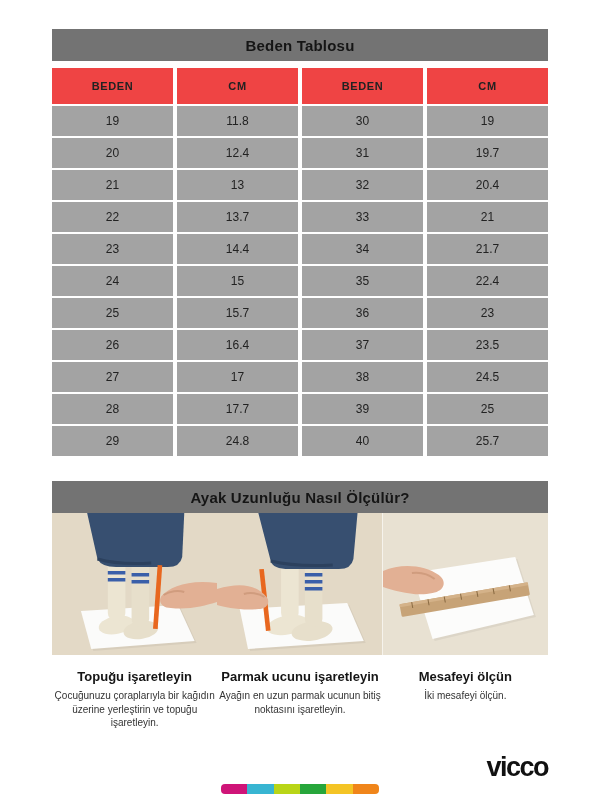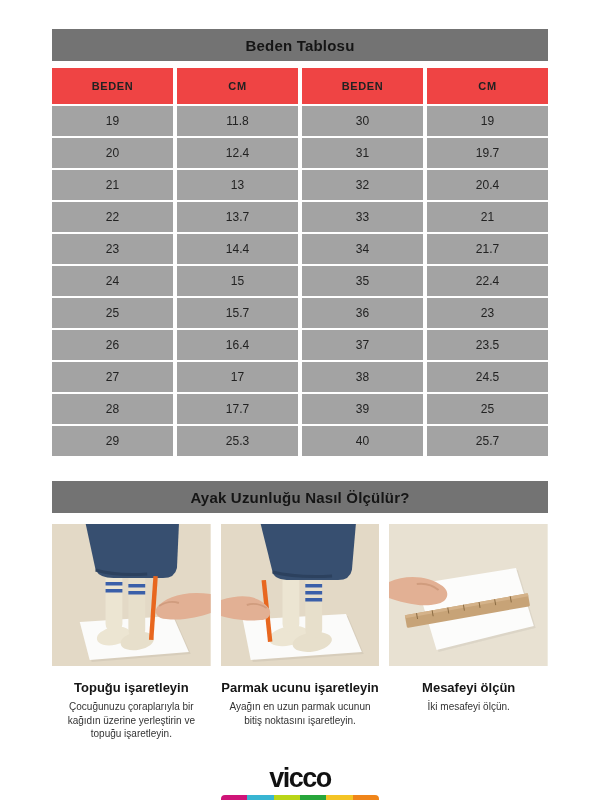--- a/index.html
+++ b/index.html
@@ -27,36 +27,37 @@
     font-size:11px; font-weight:600; letter-spacing:.6px; color:#222;
   }
   .size-table .cell {
     height:30px; background:#a3a3a3;
     display:flex; align-items:center; justify-content:center;
     font-size:12px; color:#222;
   }
 
   .measure-band { margin-top:25px; }
 
-  .steps { display:flex; gap:10px; margin-top:11px; }
+  .steps { display:flex; gap:0; }
   .step { flex:1; min-width:0; }
   .step-photo { width:100%; height:142px; display:block; }
   .step-title {
     margin-top:14px; text-align:center;
     font-weight:bold; font-size:13px; color:#151515;
   }
   .step-desc {
     margin-top:5px; text-align:center;
     font-size:10px; line-height:1.35; color:#333;
   }
 
   .footer { margin-top:24px; text-align:center; }
   .brand-word {
     font-size:27px; font-weight:800; letter-spacing:-1.5px; color:#111;
     line-height:1;
+    text-align:right;
   }
   .brand-bar {
     width:158px; height:10px; margin:3px auto 0;
     display:flex; border-radius:4px; overflow:hidden;
   }
   .brand-bar span { flex:1; height:100%; }
 </style>
 </head>
 <body>
 
@@ -114,21 +115,21 @@
     <div class="cell">17</div>
     <div class="cell">38</div>
     <div class="cell">24.5</div>
 
     <div class="cell">28</div>
     <div class="cell">17.7</div>
     <div class="cell">39</div>
     <div class="cell">25</div>
 
     <div class="cell">29</div>
-    <div class="cell">25.3</div>
+    <div class="cell">24.8</div>
     <div class="cell">40</div>
     <div class="cell">25.7</div>
   </div>
 
   <div class="band measure-band">Ayak Uzunluğu Nasıl Ölçülür?</div>
 
   <div class="steps">
 
     <div class="step">
       <svg class="step-photo" viewBox="0 0 160 142" preserveAspectRatio="none">

